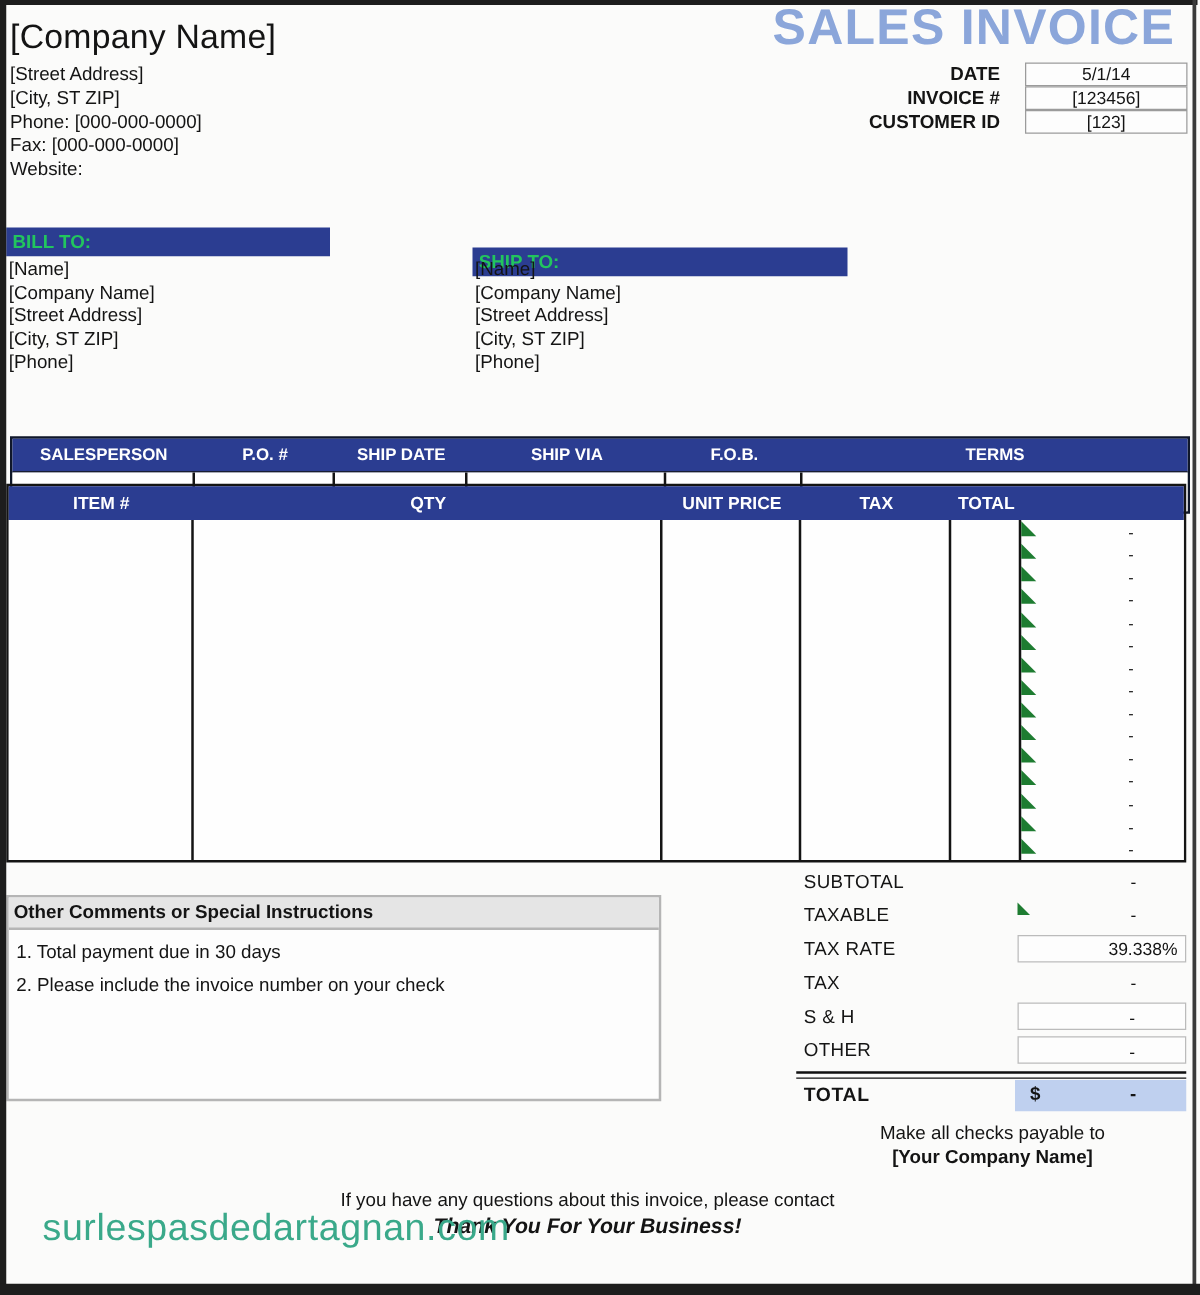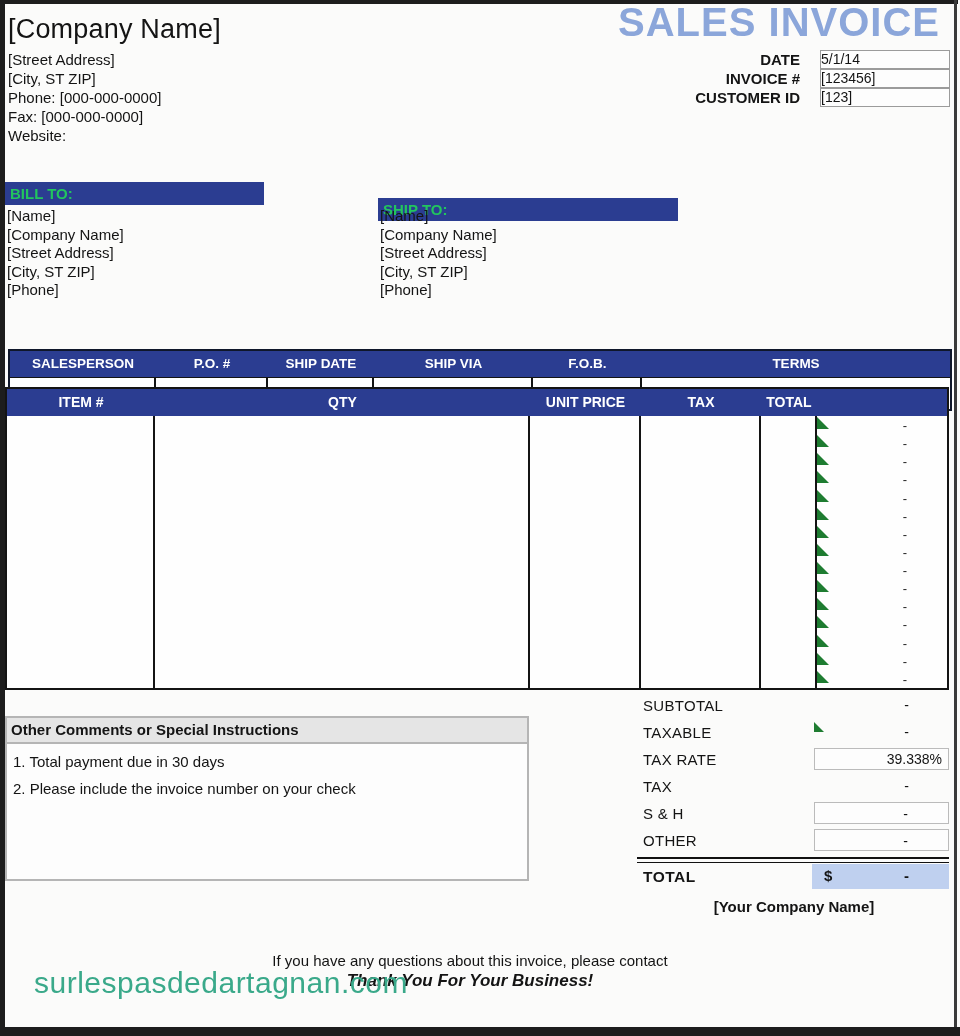--- a/index.html
+++ b/index.html
@@ -15,21 +15,21 @@
   .frame-bottom{left:0;top:1027px;width:960px;height:9px;background:#1d1d1d;}
   
   .company-name{left:8px;top:14px;font-size:27px;letter-spacing:0.2px;}
   .company-lines{left:8px;top:50px;font-size:15px;line-height:19px;}
   .doc-title{left:560px;top:0px;width:380px;text-align:right;font-size:40px;font-weight:bold;
     color:#8ba6da;letter-spacing:1px;}
   .meta{left:650px;top:50px;width:300px;}
   .meta-row{display:flex;height:19px;align-items:center;}
   .meta-label{flex:1;text-align:right;font-weight:600;font-size:15px;padding-right:20px;}
   .meta-box{width:128px;height:17px;border:1px solid #9b9b9b;background:#fdfdfd;
-    text-align:left;font-size:14px;line-height:17px;margin-top:-1px;}
+    text-align:center;font-size:14px;line-height:17px;margin-top:-1px;}
   
   .section-bar{height:23px;background:#2b3d91;color:#22c55e;font-weight:bold;font-size:15px;
     line-height:23px;padding-left:5px;box-sizing:border-box;}
   .bar-bill{left:5px;top:182px;width:259px;}
   .bar-ship{left:378px;top:198px;width:300px;}
   .addr-bill{left:7px;top:207px;}
   .addr-ship{left:380px;top:207px;}
   .addr-lines{font-size:15px;line-height:18.5px;}
   
   .po-table{left:8px;top:314px;width:944px;border:2px solid #0f172a;box-sizing:border-box;margin-top:35px;}
@@ -315,20 +315,21 @@
   <div class="abs comments">
     <div class="comments-header">Other Comments or Special Instructions</div>
     <div class="comments-body">
 
     <div class="comment-line">1. Total payment due in 30 days</div>
         <div class="comment-line">2. Please include the invoice number on your check</div>
       </div>
   </div>
 
   <div class="abs checks">
+    <div>Make all checks payable to</div>
     <div class="payee">[Your Company Name]</div>
   </div>
   <div class="abs contact">
     <div>If you have any questions about this invoice, please contact</div>
     <div class="thanks">Thank You For Your Business!</div>
   </div>
   <div class="abs watermark">surlespasdedartagnan.com</div>
 
   <div class="abs frame-left"></div>
   <div class="abs frame-top"></div>

